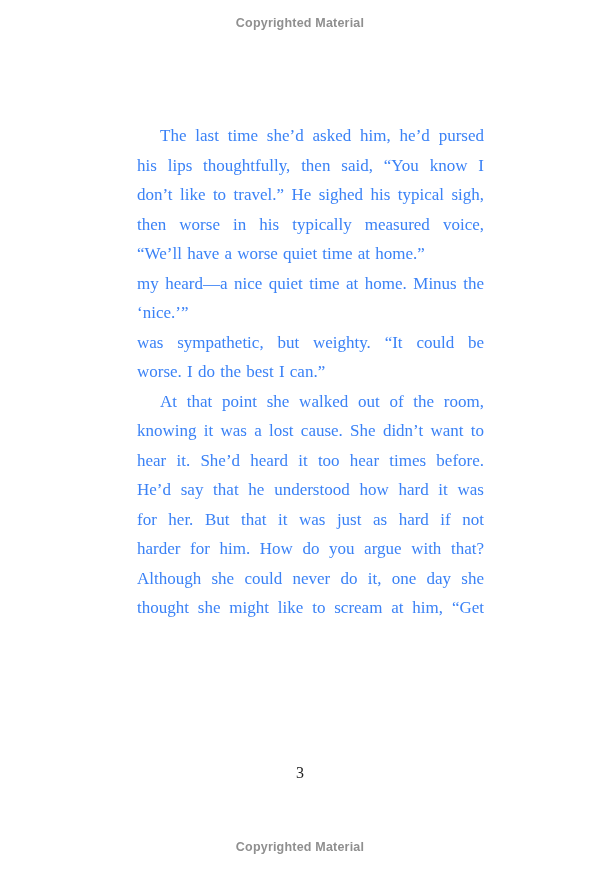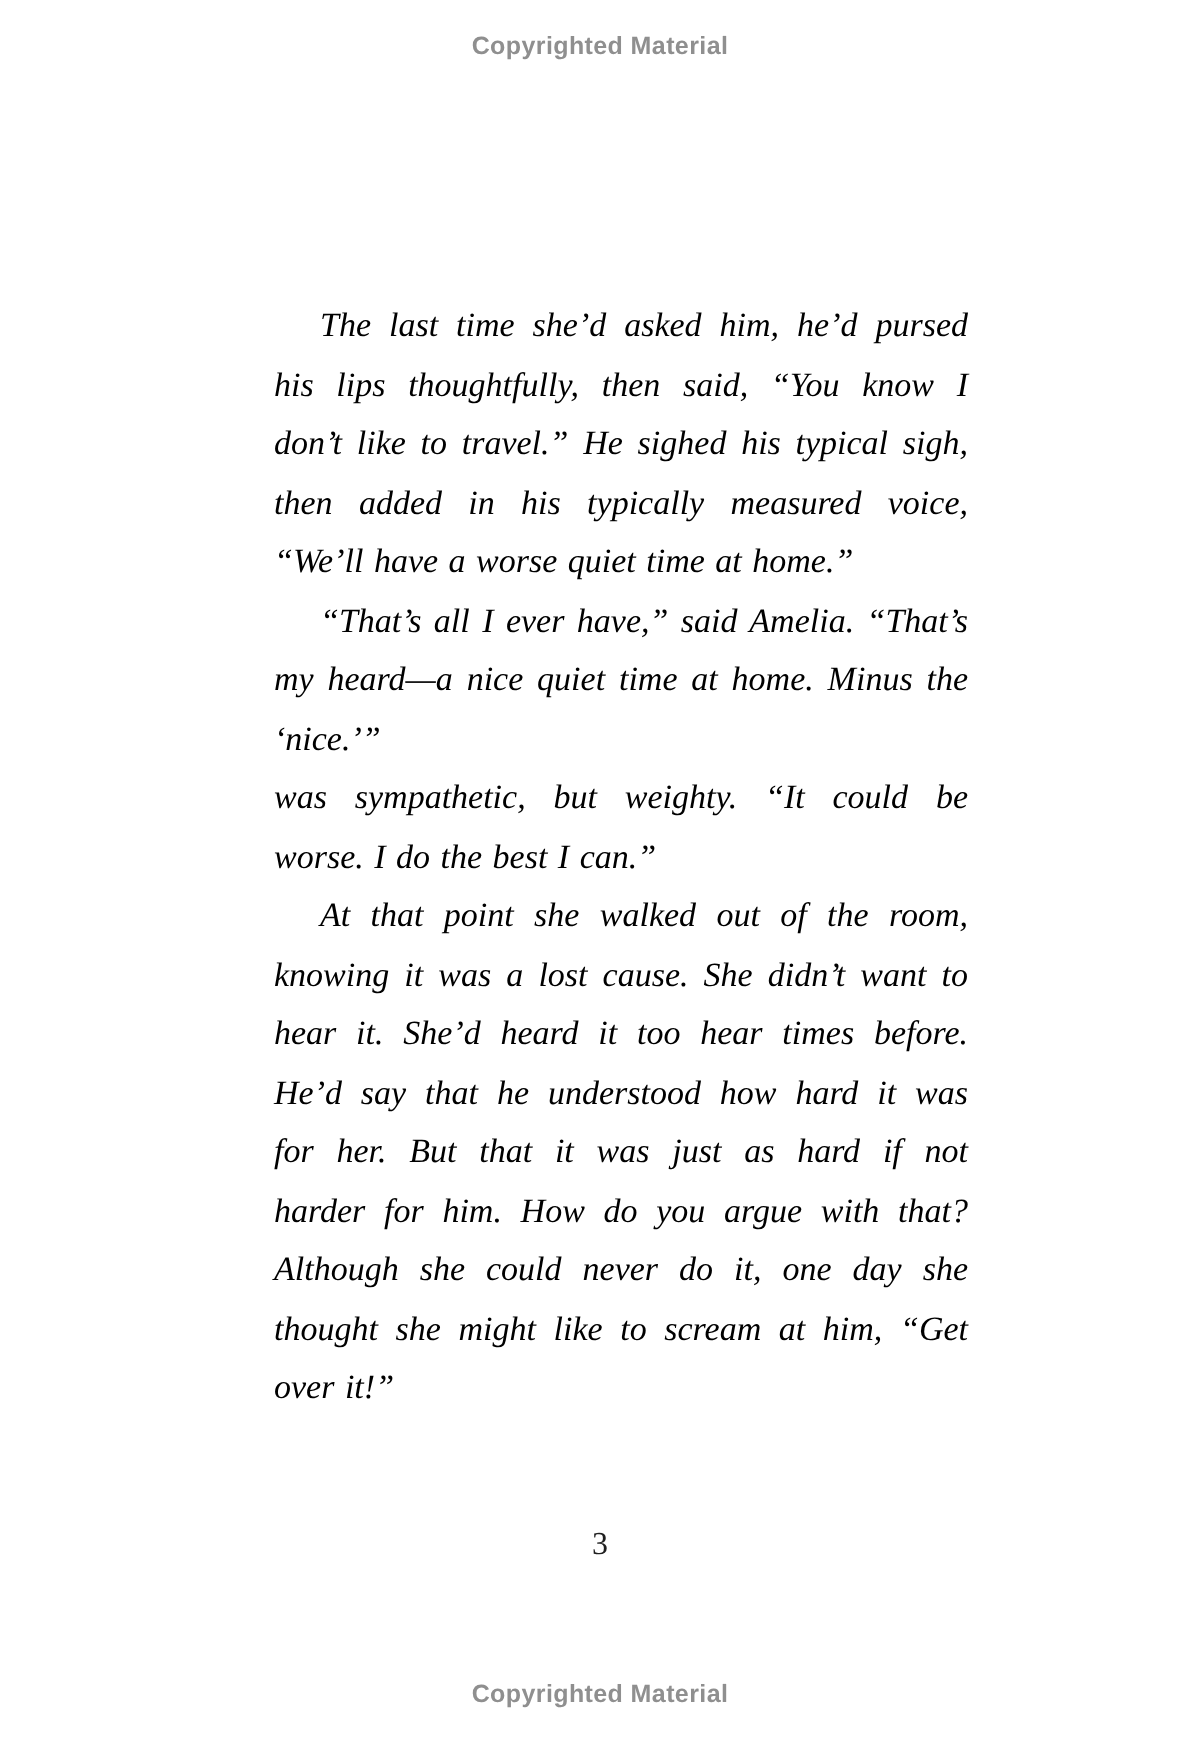--- a/index.html
+++ b/index.html
@@ -24,27 +24,26 @@
     font-size: 12.5px;
     font-weight: 700;
     color: #8f8f8f;
     letter-spacing: 0.2px;
   }
   .watermark.top { top: 16px; }
   .watermark.bottom { top: 840px; }
   .text-block {
     position: absolute;
     left: 137px;
-    top: 148px;
+    top: 121px;
     width: 347px;
     font-size: 17px;
     line-height: 29.5px;
-    color: #000000;
+    color: #3b82f6;
     word-spacing: 1px;
-    font-style: italic;
   }
   .para { margin: 0; padding: 0; }
   .line {
     text-align: justify;
   }
   .line.justified {
     text-align-last: justify;
     -moz-text-align-last: justify;
   }
   .line.indent {
@@ -65,41 +64,39 @@
 <body>
 
 <div class="page">
   <div class="watermark top">Copyrighted Material</div>
 
   <div class="text-block" id="text-block">
       <div class="para">
         <div class="line indent justified">The last time she’d asked him, he’d pursed</div>
         <div class="line justified">his lips thoughtfully, then said, “You know I</div>
         <div class="line justified">don’t like to travel.” He sighed his typical sigh,</div>
-        <div class="line justified">then added in his typically measured voice,</div>
+        <div class="line justified">then worse in his typically measured voice,</div>
         <div class="line">“We’ll have a worse quiet time at home.”</div>
       </div>
       <div class="para">
-        <div class="line indent justified">“That’s all I ever have,” said Amelia. “That’s</div>
         <div class="line justified">my heard—a nice quiet time at home. Minus the</div>
         <div class="line">‘nice.’”</div>
       </div>
       <div class="para">
         <div class="line justified">was sympathetic, but weighty. “It could be</div>
         <div class="line">worse. I do the best I can.”</div>
       </div>
       <div class="para">
         <div class="line indent justified">At that point she walked out of the room,</div>
         <div class="line justified">knowing it was a lost cause. She didn’t want to</div>
         <div class="line justified">hear it. She’d heard it too hear times before.</div>
         <div class="line justified">He’d say that he understood how hard it was</div>
         <div class="line justified">for her. But that it was just as hard if not</div>
         <div class="line justified">harder for him. How do you argue with that?</div>
         <div class="line justified">Although she could never do it, one day she</div>
         <div class="line justified">thought she might like to scream at him, “Get</div>
-        <div class="line">over it!”</div>
       </div>
     </div>
 
   <div class="page-number">3</div>
 
   <div class="watermark bottom">Copyrighted Material</div>
 </div>
 
 </body></html>

